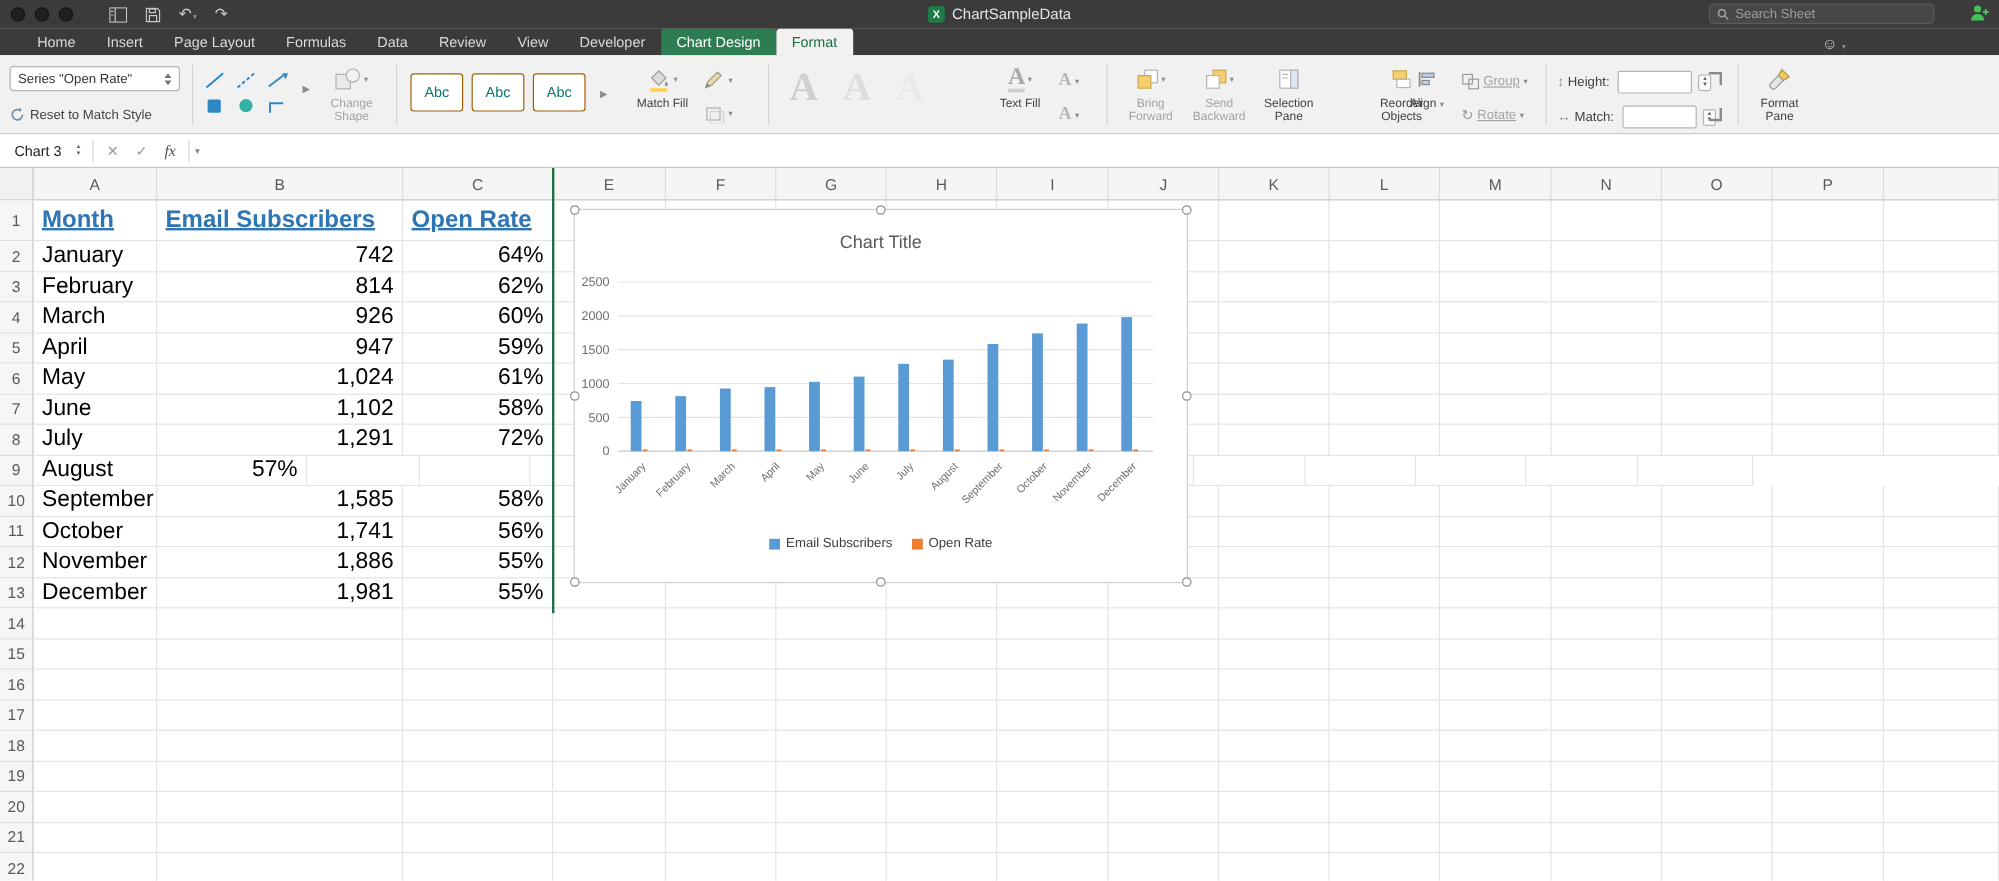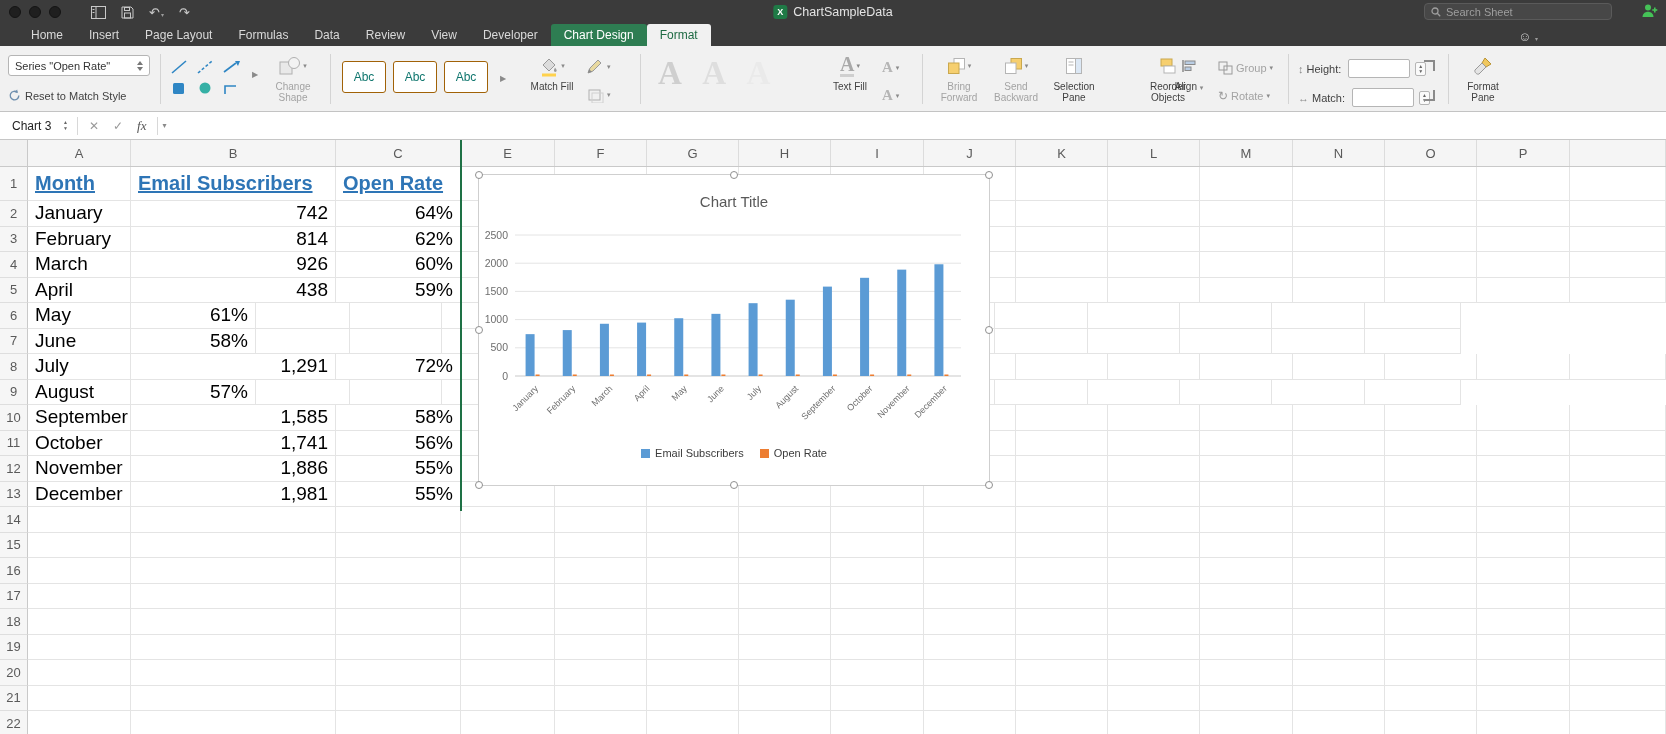--- a/index.html
+++ b/index.html
@@ -37,21 +37,21 @@
   
   .ribbon { position:absolute; top:46px; left:0; width:100%; height:66px; background:#f1f1f1;
     border-bottom:1px solid #c3c3c3; }
   .rabs { position:absolute; }
   .rdiv { position:absolute; top:8px; height:50px; width:1px; background:#d4d4d4; }
   .btn-stack { display:flex; flex-direction:column; align-items:center; }
   .icon-row { display:flex; align-items:center; gap:2px; height:24px; }
   .lbl { font-size:10px; line-height:11px; color:#3f3f3f; text-align:center; margin-top:3px; }
   .lbl.disabled { color:#a3a3a3; }
   .lbl11 { font-size:11px; color:#3f3f3f; }
-  .lbl11.disabled { color:#a3a3a3; }
+  .lbl11.disabled { color:#a3a3a3;text-decoration:underline; }
   .caret { font-size:7px; color:#8a8a8a; }
   .more-arrow { font-size:8px; color:#8a8a8a; }
   .sel-dropdown { width:142px; height:21px; background:#fff; border:1px solid #b5b5b5; border-radius:3px;
     font-size:11px; color:#333; display:flex; align-items:center; justify-content:space-between; padding:0 6px; }
   .dd-arrows { display:flex; flex-direction:column; gap:2px; }
   .tri-up { width:0; height:0; border-left:3px solid transparent; border-right:3px solid transparent;
     border-bottom:4px solid #777; }
   .tri-dn { width:0; height:0; border-left:3px solid transparent; border-right:3px solid transparent;
     border-top:4px solid #777; }
   .reset-btn { display:flex; align-items:center; gap:4px; font-size:11px; color:#3f3f3f; }
@@ -484,57 +484,59 @@
           <div class="cell" style="width: 92px;"></div>
           <div class="cell" style="width: 93px;"></div>
           <div class="cell" style="width: 92px;"></div>
           <div class="cell" style="width: 92px;"></div>
           <div class="cell" style="width: 93px;"></div>
           <div class="cell" style="width: 96px;"></div>
         </div>
         <div class="grid-row" style="height: 25.5px;">
           <div class="rowheader">5</div>
           <div class="cell" style="width: 103px;">April</div>
-          <div class="cell num" style="width: 205px;">438</div>
+          <div class="cell num" style="width: 205px;">947</div>
           <div class="cell num" style="width: 125px;">59%</div>
           <div class="cell" style="width: 94px;"></div>
           <div class="cell" style="width: 92px;"></div>
           <div class="cell" style="width: 92px;"></div>
           <div class="cell" style="width: 92px;"></div>
           <div class="cell" style="width: 93px;"></div>
           <div class="cell" style="width: 92px;"></div>
           <div class="cell" style="width: 92px;"></div>
           <div class="cell" style="width: 92px;"></div>
           <div class="cell" style="width: 93px;"></div>
           <div class="cell" style="width: 92px;"></div>
           <div class="cell" style="width: 92px;"></div>
           <div class="cell" style="width: 93px;"></div>
           <div class="cell" style="width: 96px;"></div>
         </div>
         <div class="grid-row" style="height: 25.5px;">
           <div class="rowheader">6</div>
           <div class="cell" style="width: 103px;">May</div>
+          <div class="cell num" style="width: 205px;">1,024</div>
           <div class="cell num" style="width: 125px;">61%</div>
           <div class="cell" style="width: 94px;"></div>
           <div class="cell" style="width: 92px;"></div>
           <div class="cell" style="width: 92px;"></div>
           <div class="cell" style="width: 92px;"></div>
           <div class="cell" style="width: 93px;"></div>
           <div class="cell" style="width: 92px;"></div>
           <div class="cell" style="width: 92px;"></div>
           <div class="cell" style="width: 92px;"></div>
           <div class="cell" style="width: 93px;"></div>
           <div class="cell" style="width: 92px;"></div>
           <div class="cell" style="width: 92px;"></div>
           <div class="cell" style="width: 93px;"></div>
           <div class="cell" style="width: 96px;"></div>
         </div>
         <div class="grid-row" style="height: 25.5px;">
           <div class="rowheader">7</div>
           <div class="cell" style="width: 103px;">June</div>
+          <div class="cell num" style="width: 205px;">1,102</div>
           <div class="cell num" style="width: 125px;">58%</div>
           <div class="cell" style="width: 94px;"></div>
           <div class="cell" style="width: 92px;"></div>
           <div class="cell" style="width: 92px;"></div>
           <div class="cell" style="width: 92px;"></div>
           <div class="cell" style="width: 93px;"></div>
           <div class="cell" style="width: 92px;"></div>
           <div class="cell" style="width: 92px;"></div>
           <div class="cell" style="width: 92px;"></div>
           <div class="cell" style="width: 93px;"></div>

